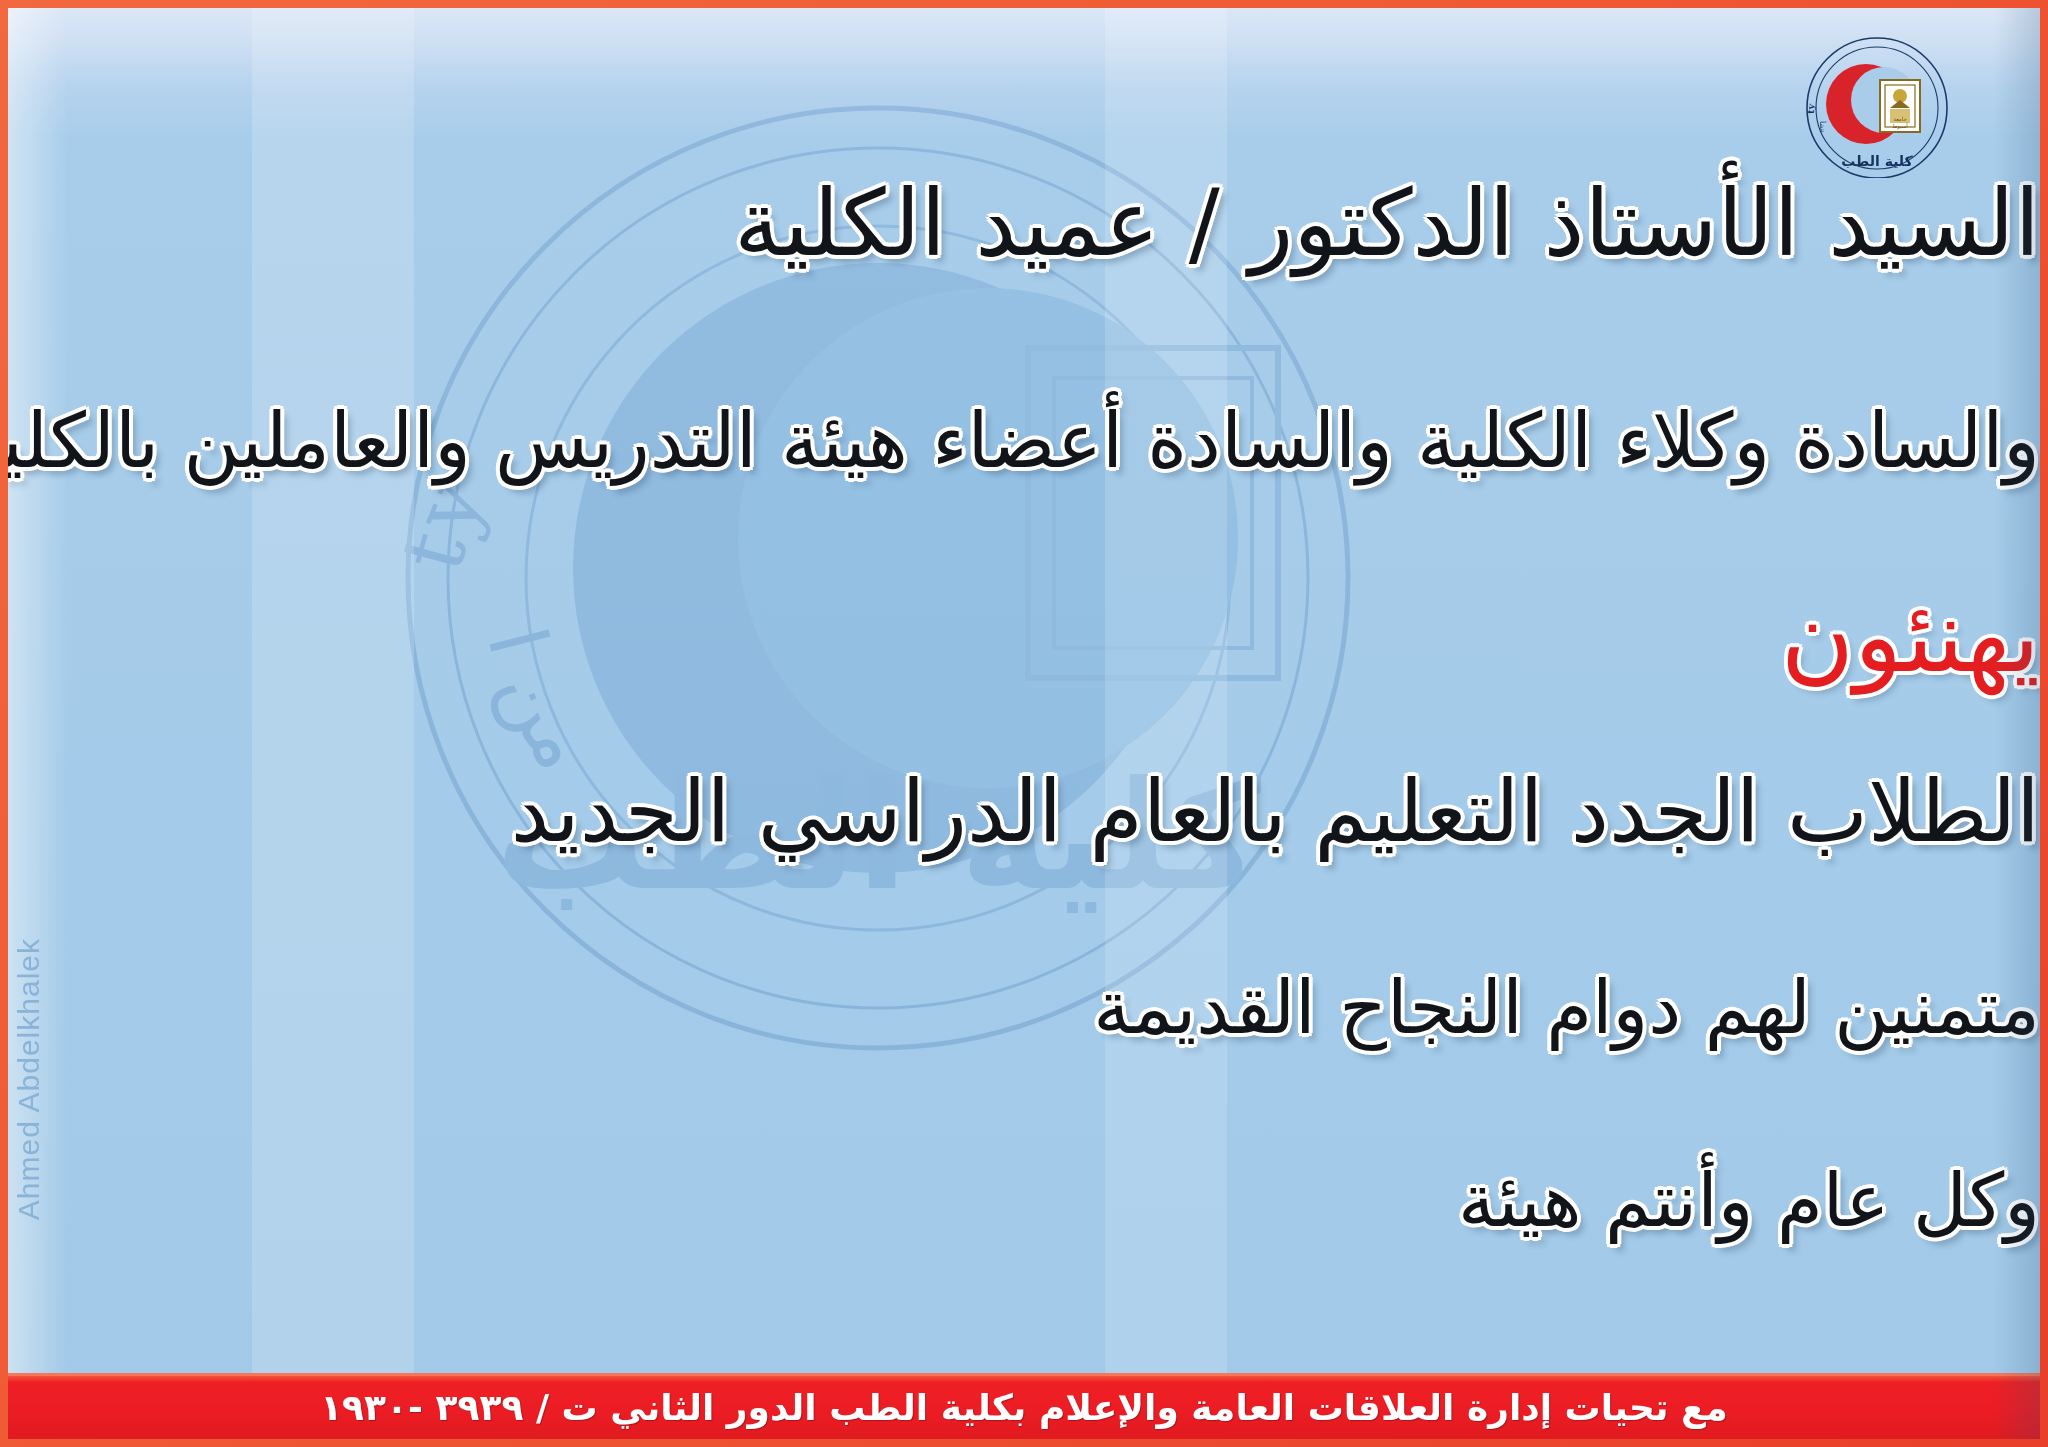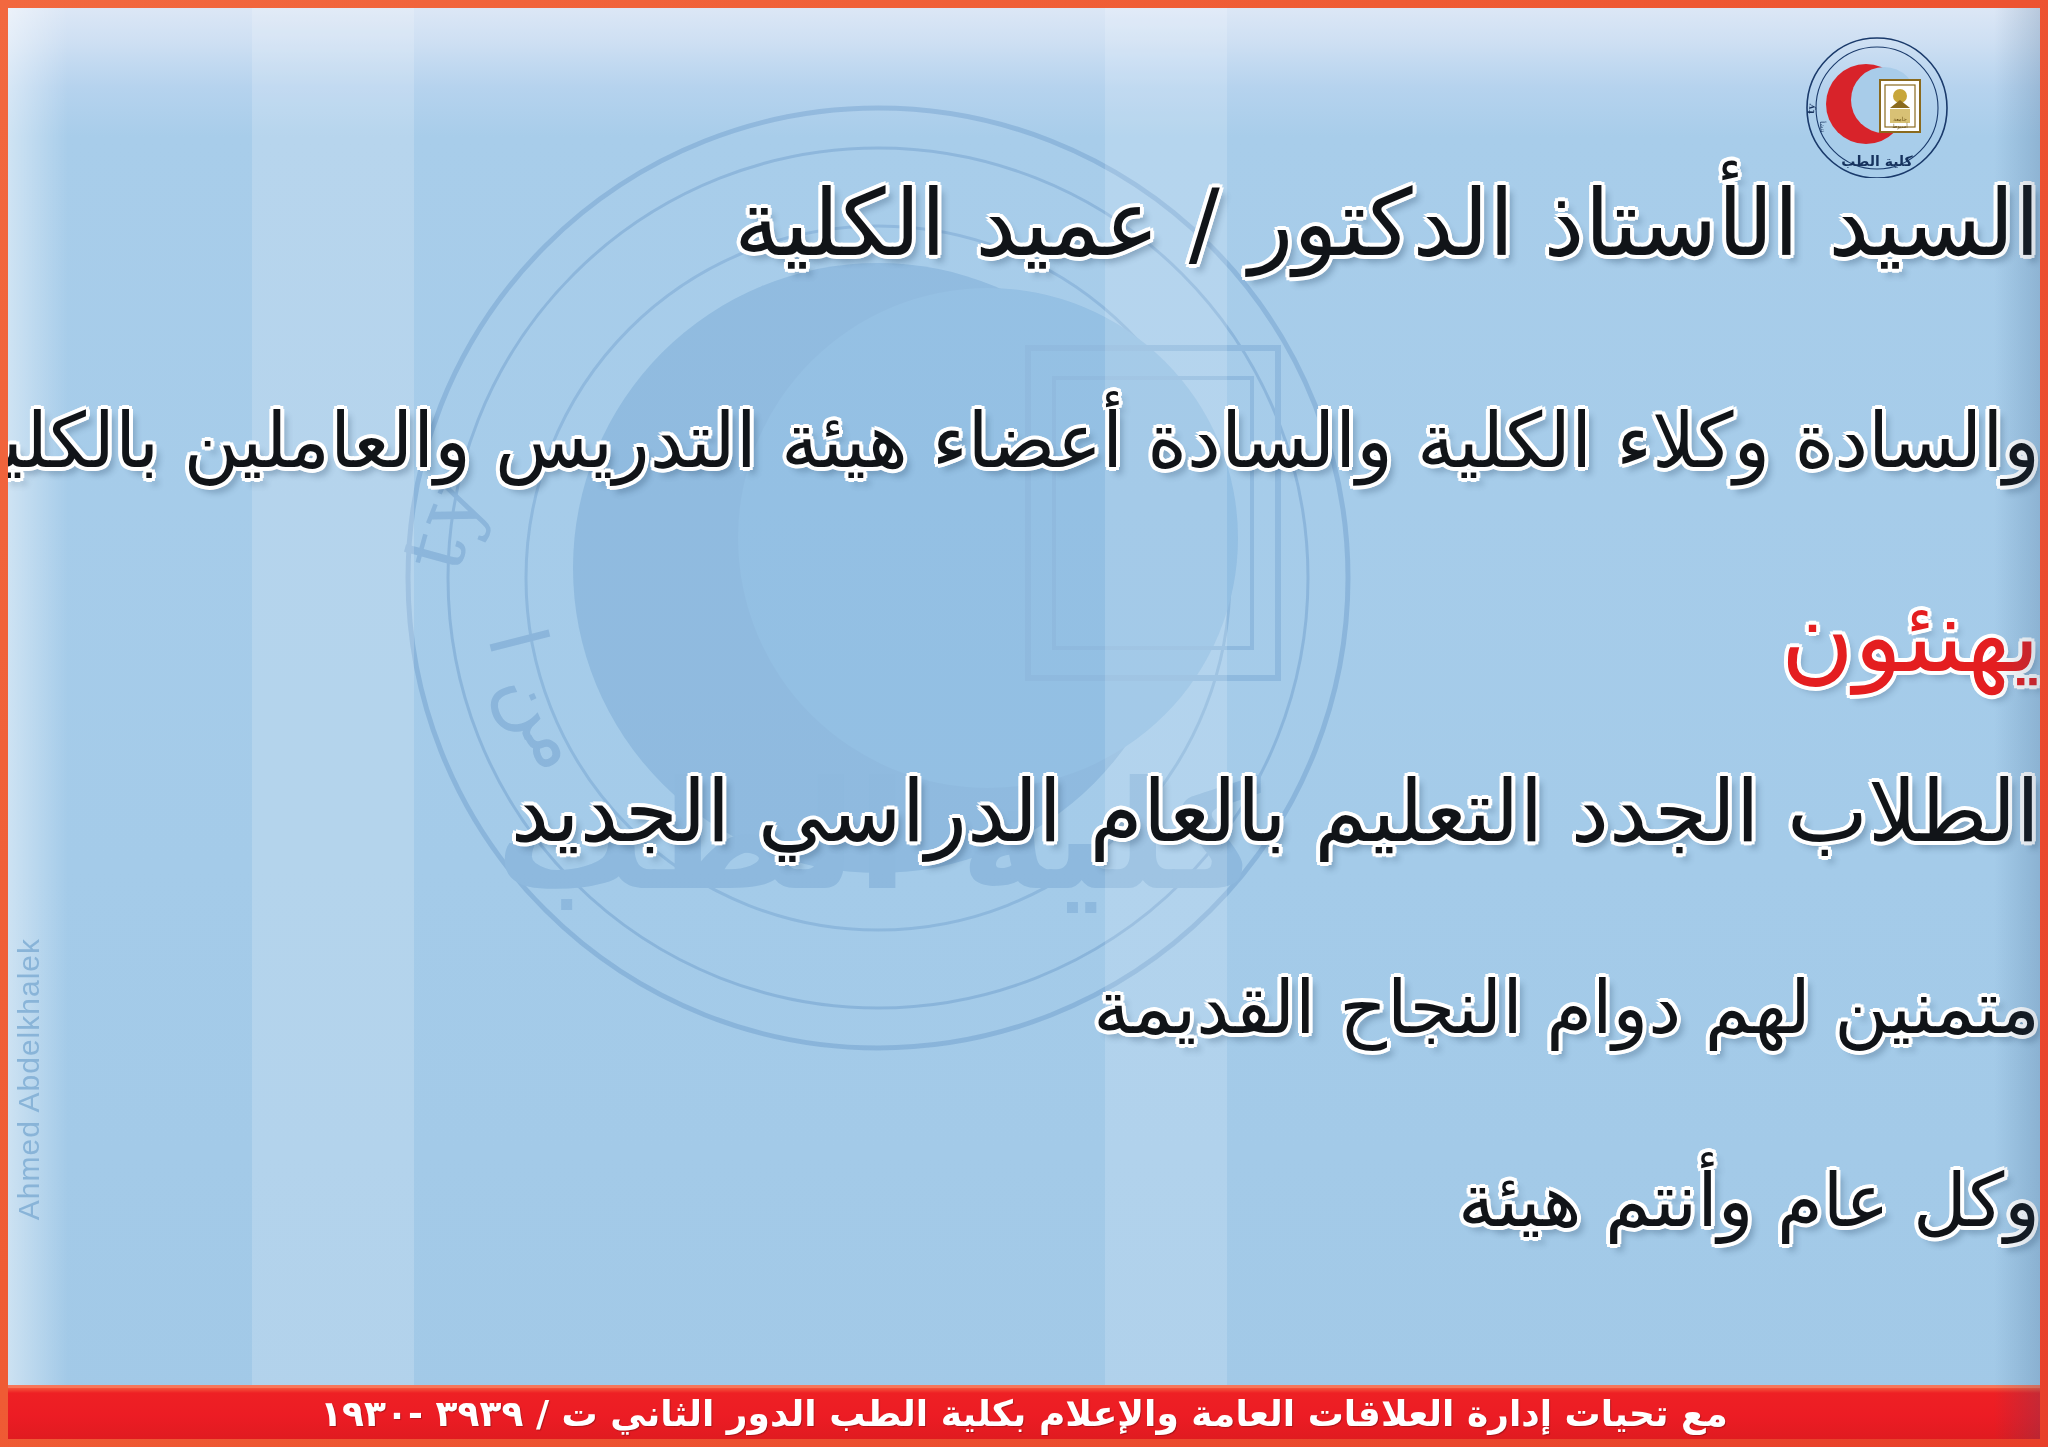--- a/index.html
+++ b/index.html
@@ -128,21 +128,21 @@
   #l2{ top:395px;  font-size:76px;  letter-spacing:-1px; }
   #l3{ top:579px;  font-size:100px; }
   #l4{ top:760px;  font-size:86px;  letter-spacing:-1px; }
   #l5{ top:962px;  font-size:74px; }
   #l6{ top:1155px; font-size:74px; font-family:"DejaVu Sans",sans-serif; letter-spacing:2px; }
 
   
   #footer{
     position:absolute;
     left:0; right:0; bottom:0;
-    height:54px;
+    height:66px;
     background:linear-gradient(180deg,#f4533a 0%,#ee2024 10%,#ec1c24 55%,#e01b20 100%);
     border-top:3px solid #f7765a;
     display:flex;
     align-items:center;
     justify-content:center;
     direction:rtl;
     overflow:hidden;
   }
   #footer-text{
     color:#ffffff;

